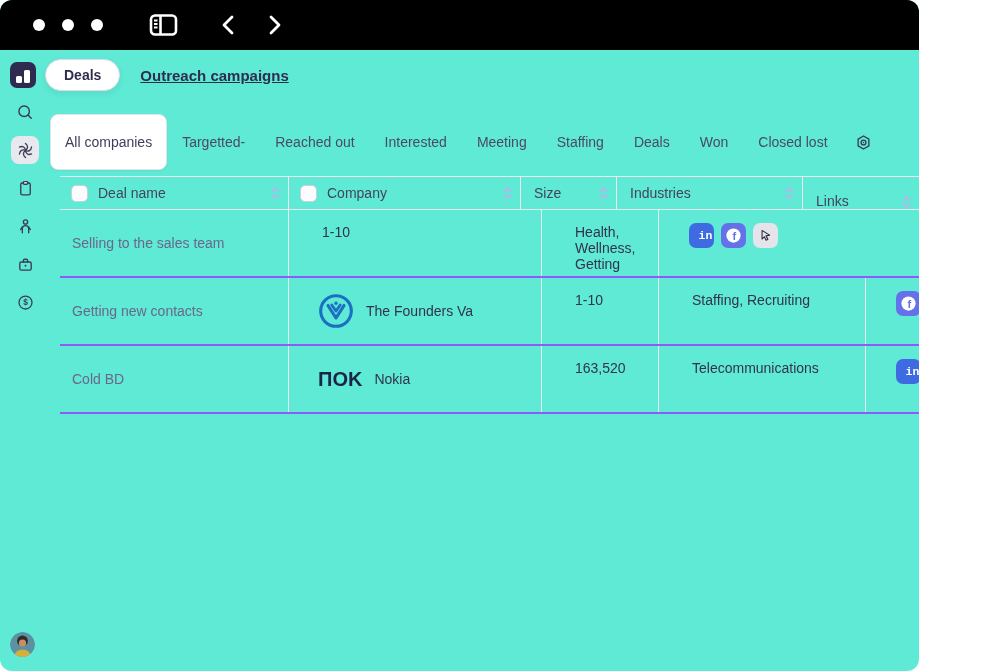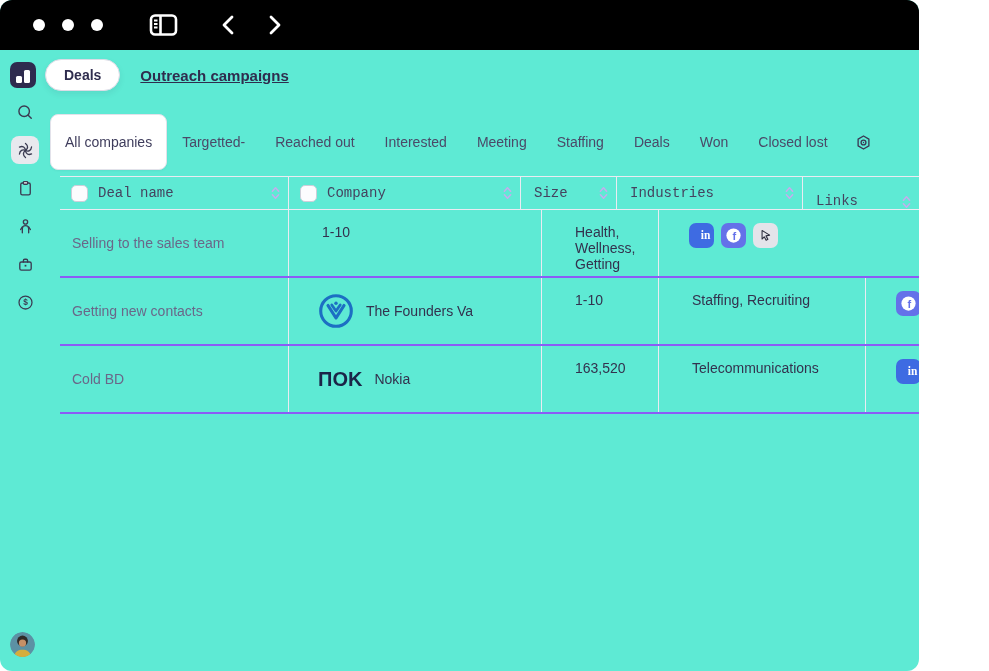--- a/index.html
+++ b/index.html
@@ -27,35 +27,35 @@
   .side-item.active{background:#e8e9ee;}
   .avatar{position:absolute;left:10px;bottom:14px;width:25px;height:25px;border-radius:50%;overflow:hidden;padding:0;border:none;background:none;cursor:pointer;}
   
   .tabs-row{margin-left:50px;margin-top:14px;display:flex;align-items:center;}
   .tab{padding:19px 14px;font-size:14px;color:#4b4968;background:none;border:1px solid transparent;border-radius:8px;cursor:pointer;font-family:inherit;white-space:nowrap;}
   .tab.active{background:#fff;border:1px solid #e2e2ea;color:#3f3d5c;box-shadow:0 1px 2px rgba(40,40,70,.05);}
   .gear-btn{background:none;border:none;padding:4px;margin-left:8px;cursor:pointer;display:flex;align-items:center;}
   
   .table{margin-left:60px;margin-top:6px;}
   .t-head,.t-row{display:grid;grid-template-columns:229px 232px 96px 186px 1fr;}
-  .t-head{height:32px;border-top:1px solid #ebebf2;border-bottom:1px solid #ebebf2;font-family:Liberation Mono, monospace;}
+  .t-head{height:32px;border-top:1px solid #ebebf2;border-bottom:1px solid #ebebf2;}
   .h-cell{display:flex;align-items:center;padding:0 8px 0 11px;border-right:1px solid #ebebf2;font-size:14px;color:#45435f;cursor:pointer;}
   .h-cell:last-child{border-right:none;align-items:flex-end;}
   .chk{width:17px;height:17px;border:1.5px solid #cdced9;border-radius:5px;background:#fcfcfe;box-sizing:border-box;flex:none;cursor:pointer;}
   .h-label{margin-left:10px;white-space:nowrap;}
   .h-label.noChk{margin-left:2px;}
   .sort{margin-left:auto;flex:none;display:flex;}
   .t-row{height:66px;border-bottom:2px solid #8b5cf6;gap:21px;}
   .c{border-right:1px solid #ebebf2;padding:14px 10px 0 12px;font-size:14px;color:#33324e;box-sizing:border-box;overflow:hidden;}
   .c:last-child{border-right:none;}
   .c.deal{display:flex;align-items:center;padding-top:0;color:#6a6789;cursor:pointer;}
   .c.company{display:flex;align-items:center;gap:12px;padding-top:0;padding-left:8px;cursor:pointer;}
   .c.links{display:flex;gap:7px;padding-top:13px;padding-left:9px;align-items:flex-start;}
   .link-btn{width:25px;height:25px;border-radius:7px;border:none;padding:0;display:flex;align-items:center;justify-content:center;cursor:pointer;flex:none;}
-  .link-btn.li{color:#fff;font-size:11.5px;font-weight:700;font-family:Liberation Serif, serif;padding-left:8px;}
+  .link-btn.li{color:#fff;font-size:11.5px;font-weight:700;font-family:Liberation Mono, monospace;padding-left:8px;}
   
   .sato{width:36px;height:36px;border-radius:50%;border:3px dashed #d8333c;box-sizing:border-box;position:relative;display:flex;align-items:center;justify-content:center;flex:none;background:#fff;}
   .sato .ring{position:absolute;inset:1px;border:1px solid #f0b9bd;border-radius:50%;}
   .sato .word{position:relative;background:#d8333c;color:#fff;font-weight:800;font-size:10px;line-height:1;padding:2px 2px;border-radius:5px;letter-spacing:-0.3px;}
   .nokia-word{font-size:20px;font-weight:800;color:#1b2547;letter-spacing:0px;}
   .flogo{flex:none;display:flex;}
 </style>
 </head>
 <body>
 

